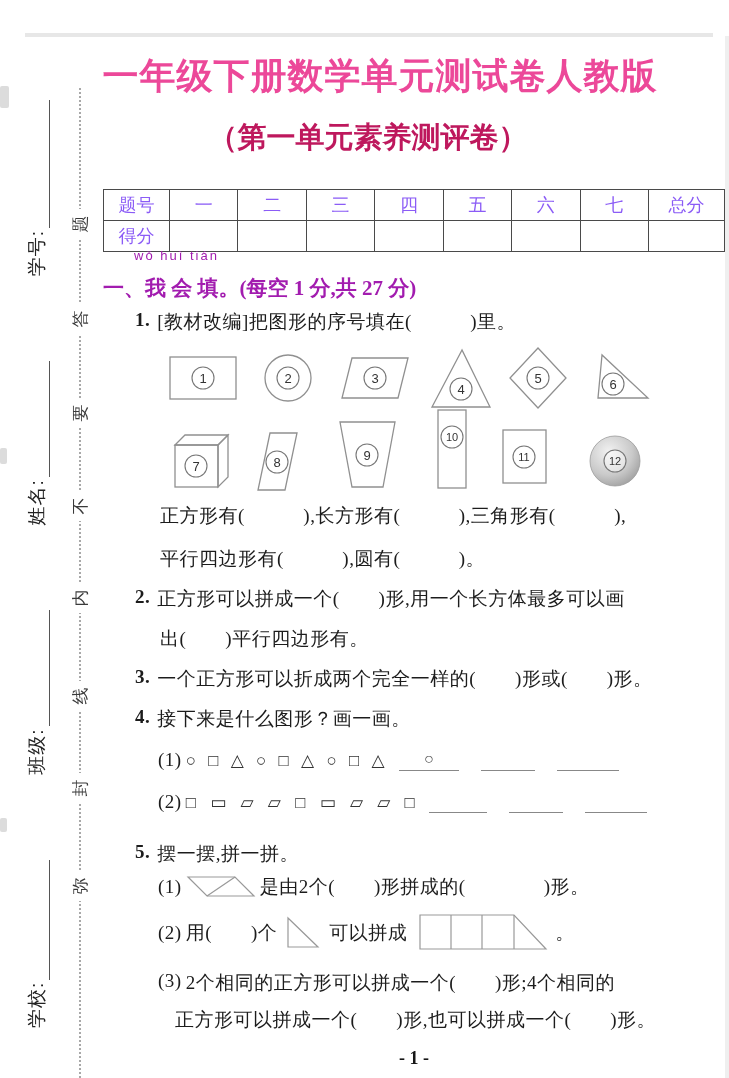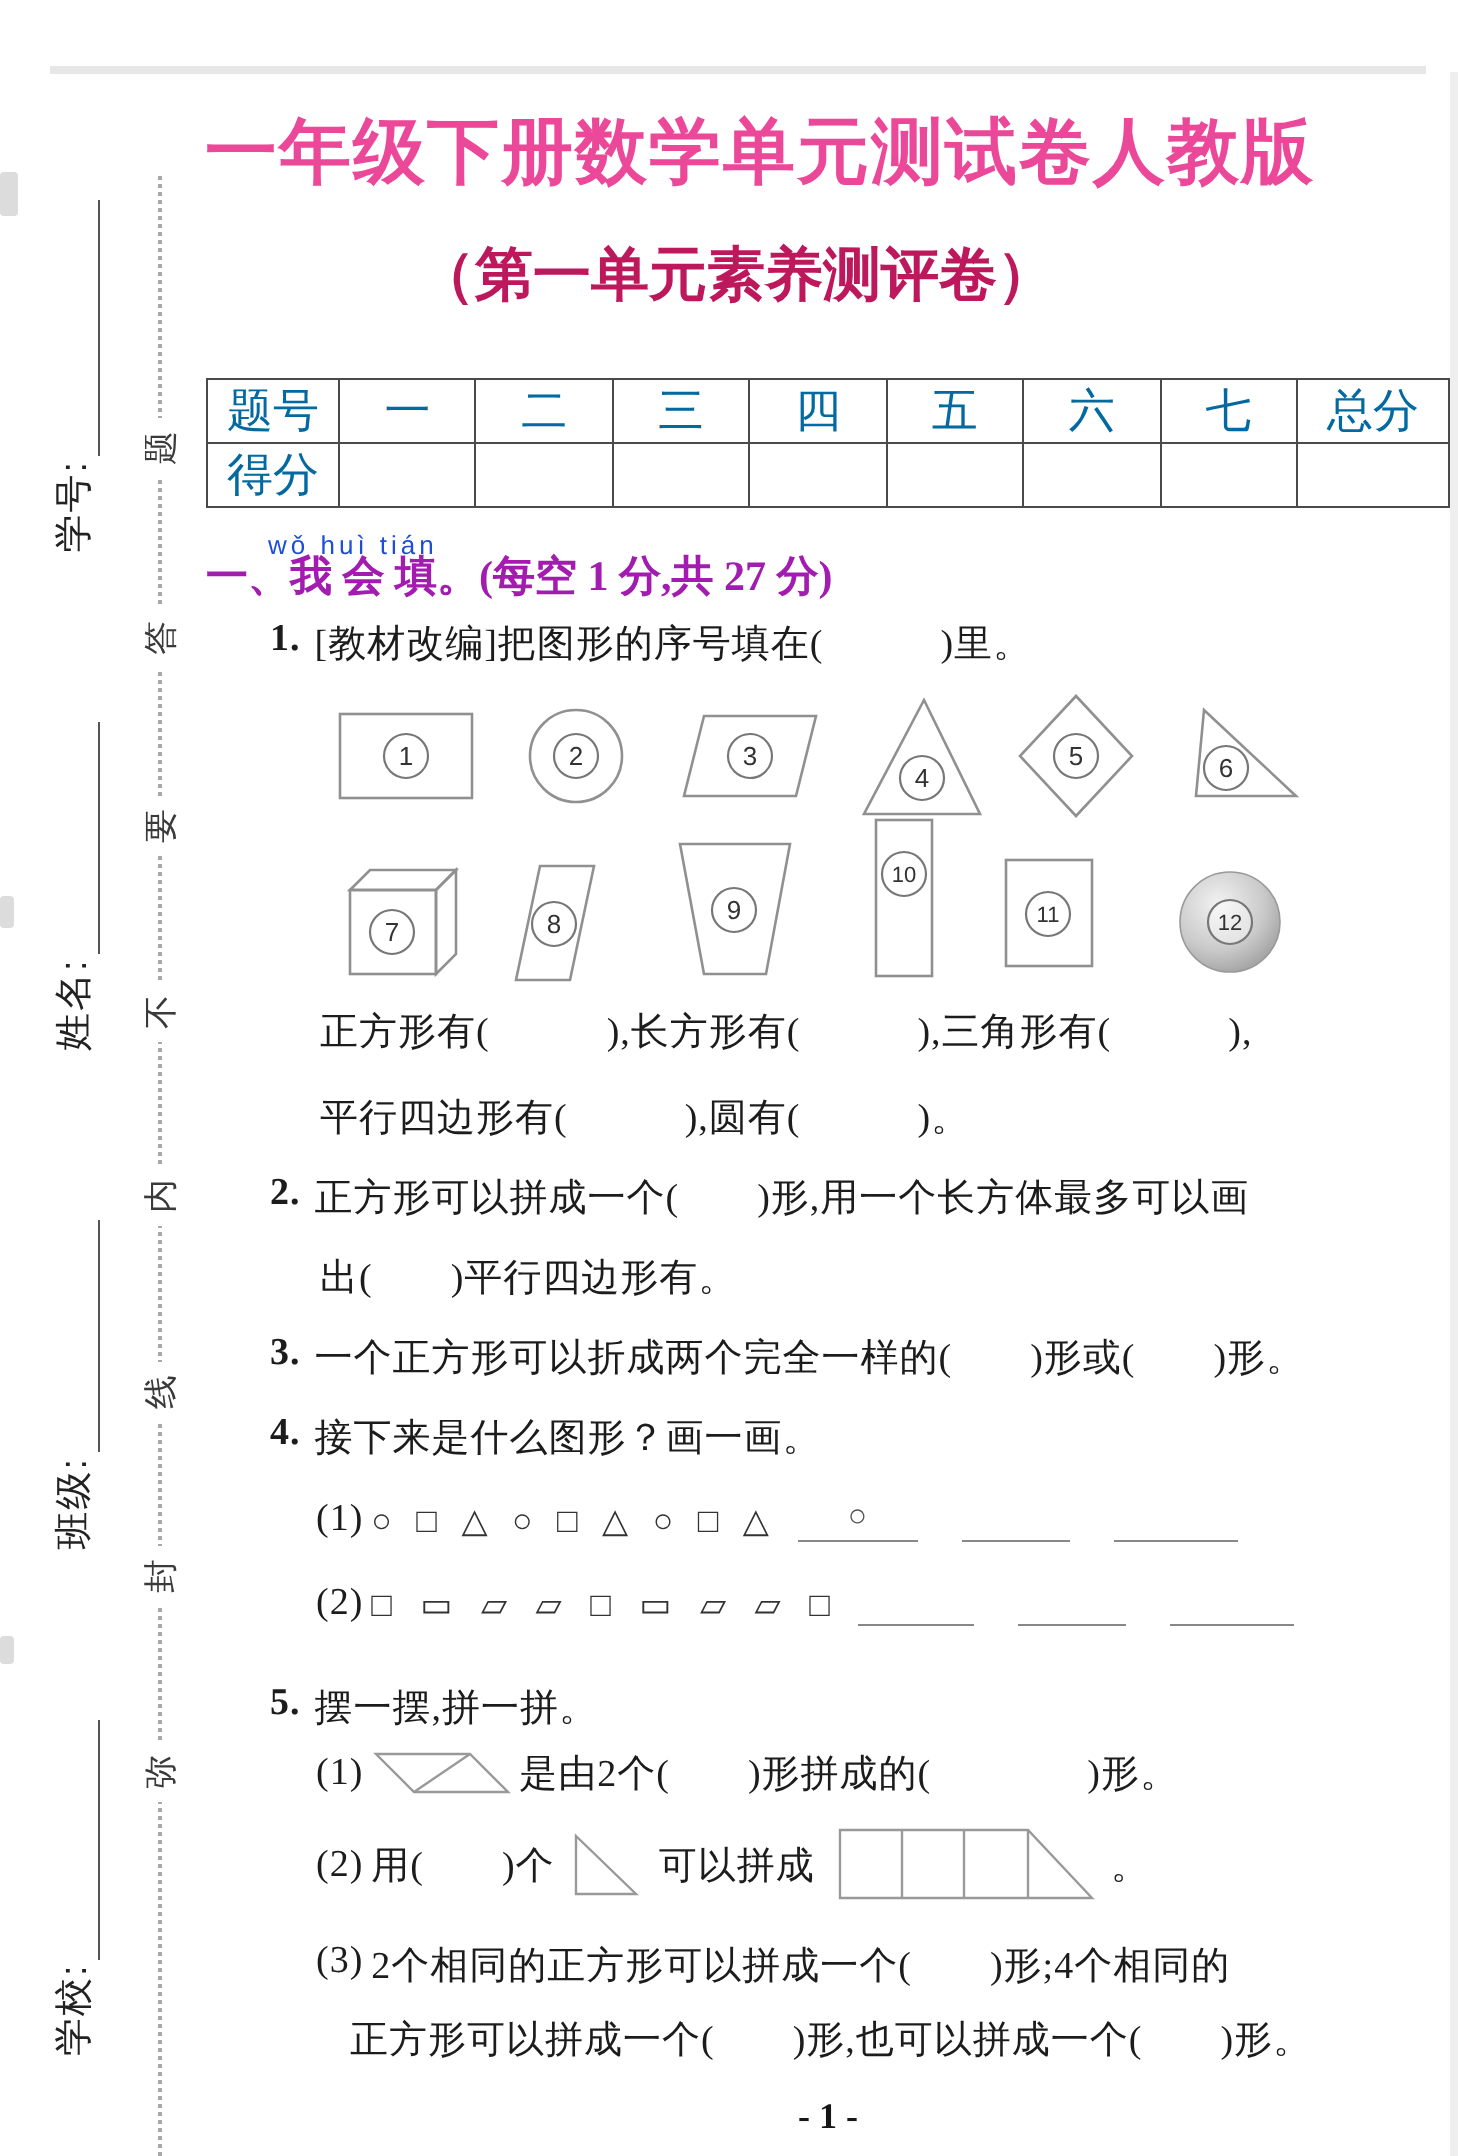--- a/index.html
+++ b/index.html
@@ -34,24 +34,24 @@
   }
   .subtitle{
     left:88px;top:118px;width:560px;text-align:center;font-size:29px;font-weight:bold;
     color:#be185d;font-family:"Liberation Sans","DejaVu Sans",sans-serif;white-space:nowrap;
   }
   
   .score-wrap{left:103px;top:189px;width:622px;}
   table.score{border-collapse:collapse;width:100%;table-layout:fixed;}
   table.score td{
     border:1.5px solid #4a4a4a;height:30px;text-align:center;padding:0;
-    font-family:Liberation Serif, serif;font-size:23px;color:#0369a1;
-  }
-  
-  .pinyin{left:134px;top:265px;font-size:13px;letter-spacing:2px;color:#1d4ed8;
+    font-family:Liberation Serif, serif;font-size:18px;color:#8b5cf6;
+  }
+  
+  .pinyin{left:134px;top:248px;font-size:13px;letter-spacing:2px;color:#a21caf;
     font-family:"Liberation Sans","DejaVu Sans",sans-serif;}
   .heading{left:103px;top:274px;font-size:21px;font-weight:bold;color:#a21caf;white-space:nowrap;}
   .line{display:flex;font-size:19px;color:#1c1c1c;letter-spacing:0.5px;white-space:nowrap;}
   .qnum{font-weight:bold;margin-right:7px;}
   .sublabel{margin-right:4px;}
   .shape-seq{font-size:17px;word-spacing:7px;color:#333;margin-right:14px;}
   .blank{display:inline-block;border-bottom:1.5px solid #888;height:22px;}
   .blank.hint{width:60px;text-align:center;font-size:16px;line-height:22px;color:#555;}
   .gap{display:inline-block;width:22px;}
   .pagenum{left:103px;top:1048px;width:622px;text-align:center;font-size:18px;font-weight:bold;color:#161616;}

